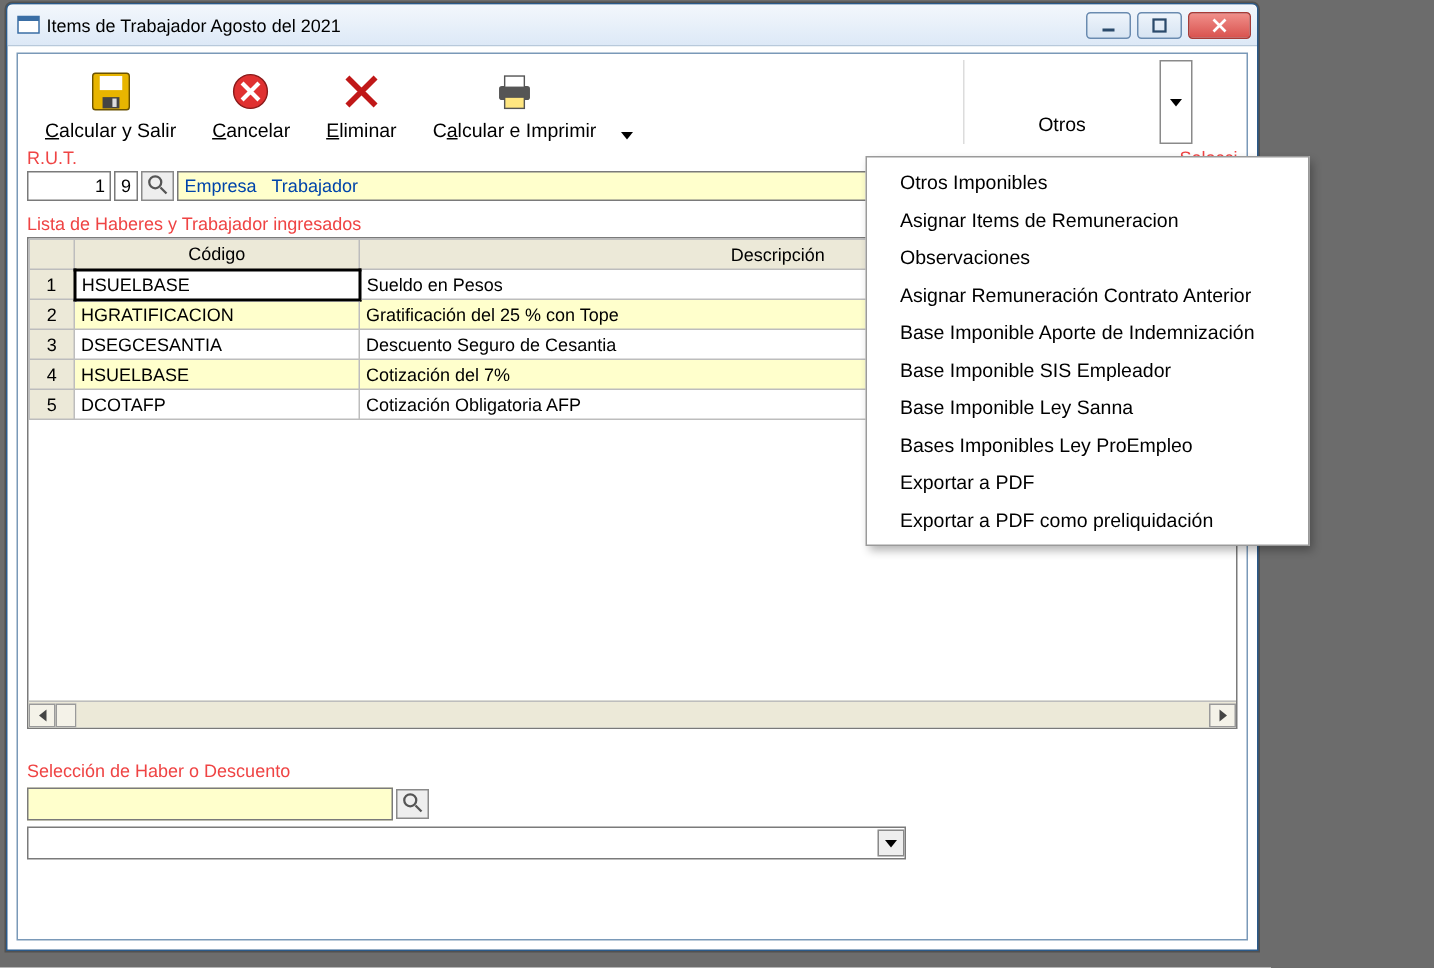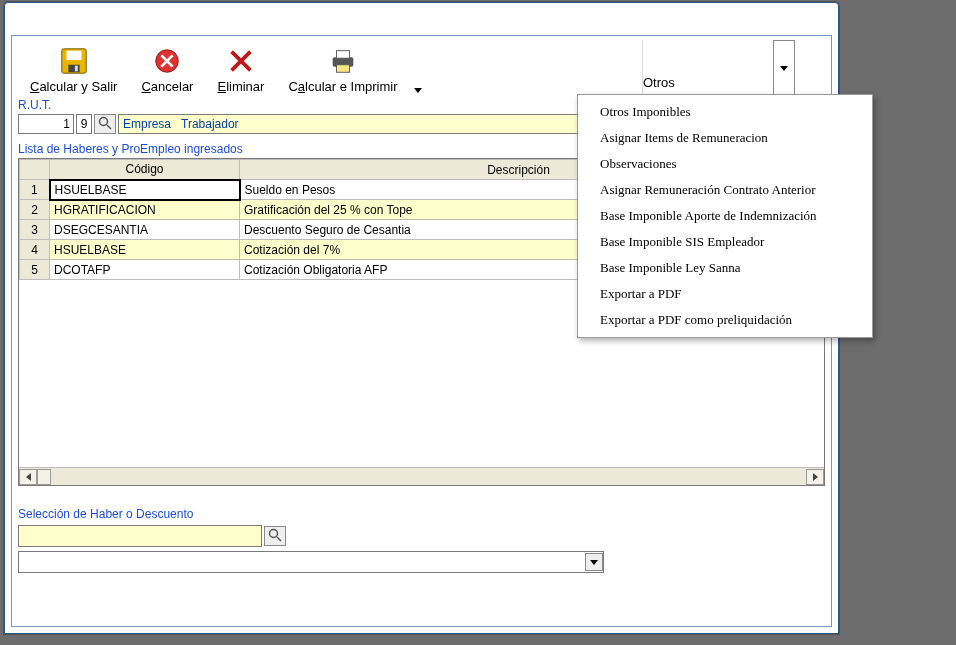--- a/index.html
+++ b/index.html
@@ -80,35 +80,36 @@
 
   .otros-btn {
     margin-left: auto;
     height: 56px;
     display: flex;
     align-items: flex-end;
     border-left: 1px solid #dcdcdc;
   }
   .otros-main {
     width: 130px;
+    text-align: center;
     font-size: 13px;
     padding: 4px 0 6px 0;
   }
   .otros-drop {
     width: 22px;
     border: 1px solid #8a8a8a;
     background:#fff;
     height: 56px;
     display:flex; align-items:center; justify-content:center;
     margin-right: 30px;
   }
   .pull { margin-left:4px; }
   .caret { width:0;height:0;border-left:4px solid transparent;border-right:4px solid transparent;border-top:5px solid #000; display:inline-block;}
 
-  .redlbl { color: #1d4ed8; font-size: 12px; }
+  .redlbl { color: #ef4444; font-size: 12px; }
   .rut-row { display:flex; align-items:center; padding: 0 6px 2px 6px; gap: 4px; }
   .rut-left { width: 120px; }
   .seleccione { margin-left: 18px; }
   .rut-fields { display:flex; align-items:center; gap: 2px; padding: 0 6px 4px 6px;}
   .rut-n { width: 56px; height: 20px; border:1px solid #7a7a7a; text-align:right; padding-right:3px; background:#fff; font-size:12px;}
   .rut-dv { width: 16px; height: 20px; border:1px solid #7a7a7a; text-align:center; background:#fff; font-size:12px;}
   .sq-btn { width:22px; height:20px; border:1px solid #8a8a8a; background:#eee; display:flex; align-items:center; justify-content:center;}
   .sq-btn svg { width:14px; height:14px; }
   .yellow-strip { flex:1; height:20px; background:#ffffcc; border:1px solid #7a7a7a; display:flex; align-items:center; padding-left:4px; gap: 8px; color:#0044aa;}
   .yellow-strip span:first-child { margin-right: 2px; }
@@ -156,39 +157,64 @@
   .sel-sec { padding: 8px 6px 2px 6px; margin-top: 13px; }
   .sel-row { display:flex; align-items:center; gap:2px; padding: 2px 6px; }
   .sel-input { width: 244px; height:22px; background:#ffffcc; border:1px solid #7a7a7a; }
   .combo-long { width: 586px; height:22px; border:1px solid #7a7a7a; background:#fff; display:flex; align-items:center; }
   .combo-long .cb-btn { margin-left:auto; width:18px; height:18px; border:1px solid #8a8a8a; background:#eee; display:flex; align-items:center; justify-content:center;}
 
   
   .dropdown {
     position: absolute;
     left: 577px;
-    top: 94px;
+    top: 104px;
     width: 296px;
     background: #fff;
     border: 1px solid #9a9a9a;
     box-shadow: 2px 3px 6px rgba(0,0,0,.3);
     padding: 4px 0;
     z-index: 50;
-    font-family: Liberation Serif, serif;
   }
   .dropdown .mi {
     padding: 5px 22px;
     font-size: 13px;
     color:#000;
   }
 </style>
 </head>
 <body>
 
 <div class="window">
+  <div class="titlebar">
+    <span class="app-icon">
+      <svg viewBox="0 0 16 16">
+          <rect x="1" y="2" width="14" height="11" fill="#fff" stroke="#3a6ea5"></rect>
+          <rect x="1" y="2" width="14" height="3" fill="#3a6ea5"></rect>
+        </svg>
+    </span>
+    <span class="title-text">Items de Trabajador Agosto del 2021</span>
+    <div class="win-btns">
+      <div class="win-btn">
+          <svg viewBox="0 0 10 10">
+            <rect x="1" y="7" width="8" height="2" fill="#2b4a6b"></rect>
+          </svg>
+        </div>
+      <div class="win-btn">
+          <svg viewBox="0 0 10 10">
+            <rect x="1" y="1" width="8" height="8" fill="none" stroke="#2b4a6b" stroke-width="1.5"></rect>
+          </svg>
+        </div>
+      <div class="win-btn close">
+          <svg viewBox="0 0 10 10">
+            <path d="M1 1 L9 9 M9 1 L1 9" stroke="#fff" stroke-width="1.8"></path>
+          </svg>
+        </div>
+    </div>
+  </div>
 
   <div class="client">
 
     <div class="toolbar">
       <div class="tool">
         <div class="ic">
             <span>
           <svg viewBox="0 0 32 32">
                 <rect x="3" y="3" width="26" height="26" rx="2" fill="#e8b500" stroke="#6b5200"></rect>
                 <rect x="8" y="5" width="16" height="10" fill="#fff"></rect>
@@ -258,21 +284,21 @@
       </div>
       <div class="yellow-strip">
         <span>Empresa</span>
         <span>Trabajador</span>
       </div>
       <div class="sel-combo">
         <span>1 - Inc</span>
       </div>
     </div>
 
-    <div class="lista-lbl redlbl">Lista de Haberes y ProEmpleo ingresados</div>
+    <div class="lista-lbl redlbl">Lista de Haberes y Trabajador ingresados</div>
 
     <div class="grid-wrap">
       <table class="grid">
         <colgroup>
             <col class="corner">
             <col class="col-cod">
             <col class="col-desc">
             <col class="col-v">
           </colgroup>
         <thead>
@@ -350,15 +376,16 @@
 </div>
 
 <div class="dropdown">
   <div class="mi">Otros Imponibles</div>
   <div class="mi">Asignar Items de Remuneracion</div>
   <div class="mi">Observaciones</div>
   <div class="mi">Asignar Remuneración Contrato Anterior</div>
   <div class="mi">Base Imponible Aporte de Indemnización</div>
   <div class="mi">Base Imponible SIS Empleador</div>
   <div class="mi">Base Imponible Ley Sanna</div>
+  <div class="mi">Bases Imponibles Ley ProEmpleo</div>
   <div class="mi">Exportar a PDF</div>
   <div class="mi">Exportar a PDF como preliquidación</div>
 </div>
 
 </body></html>

